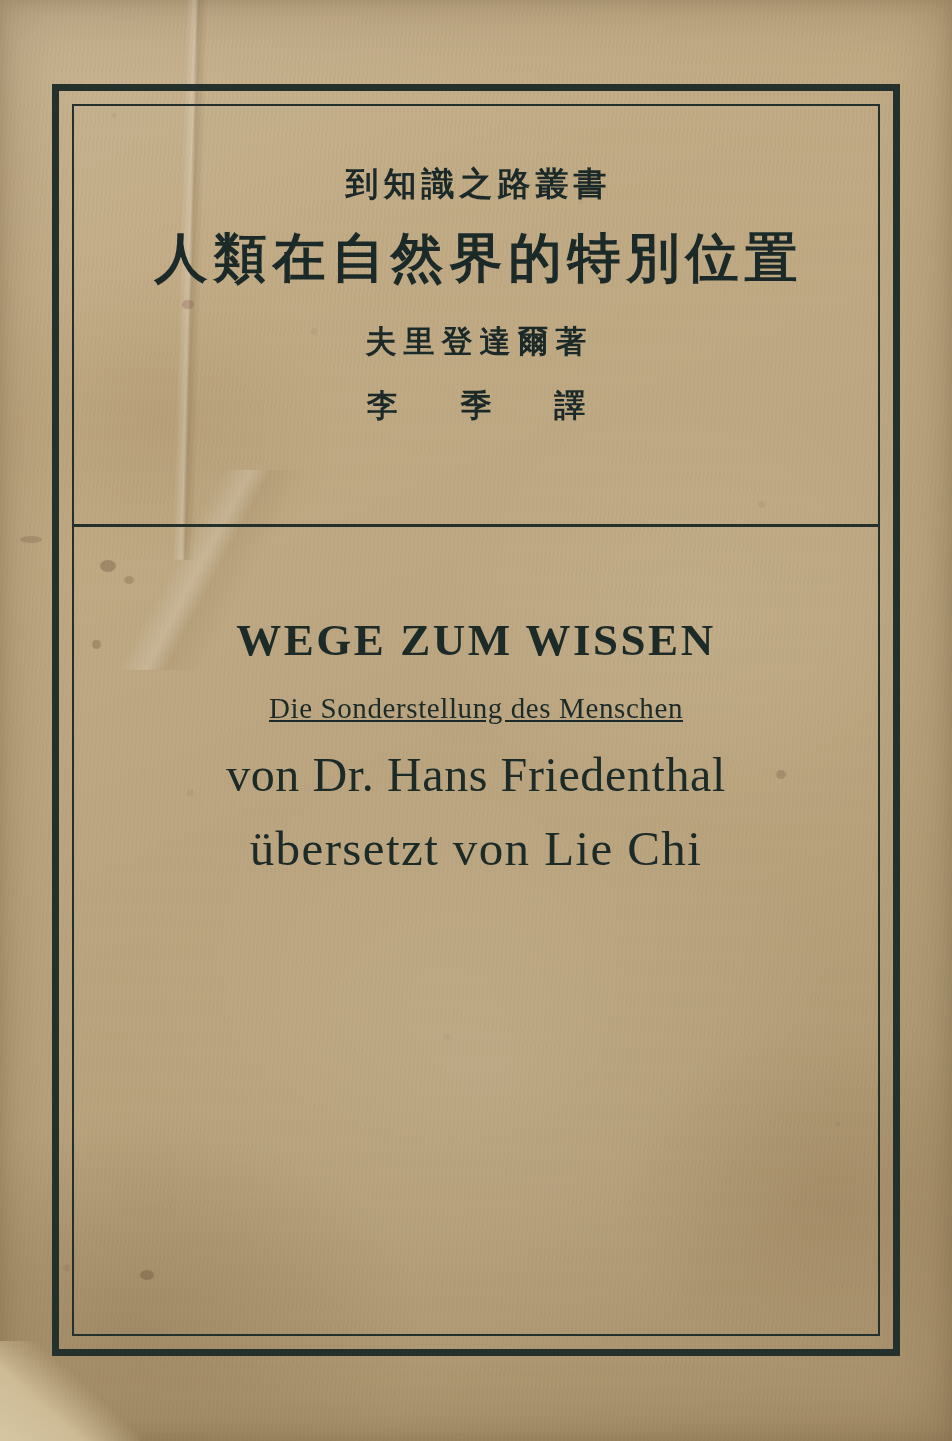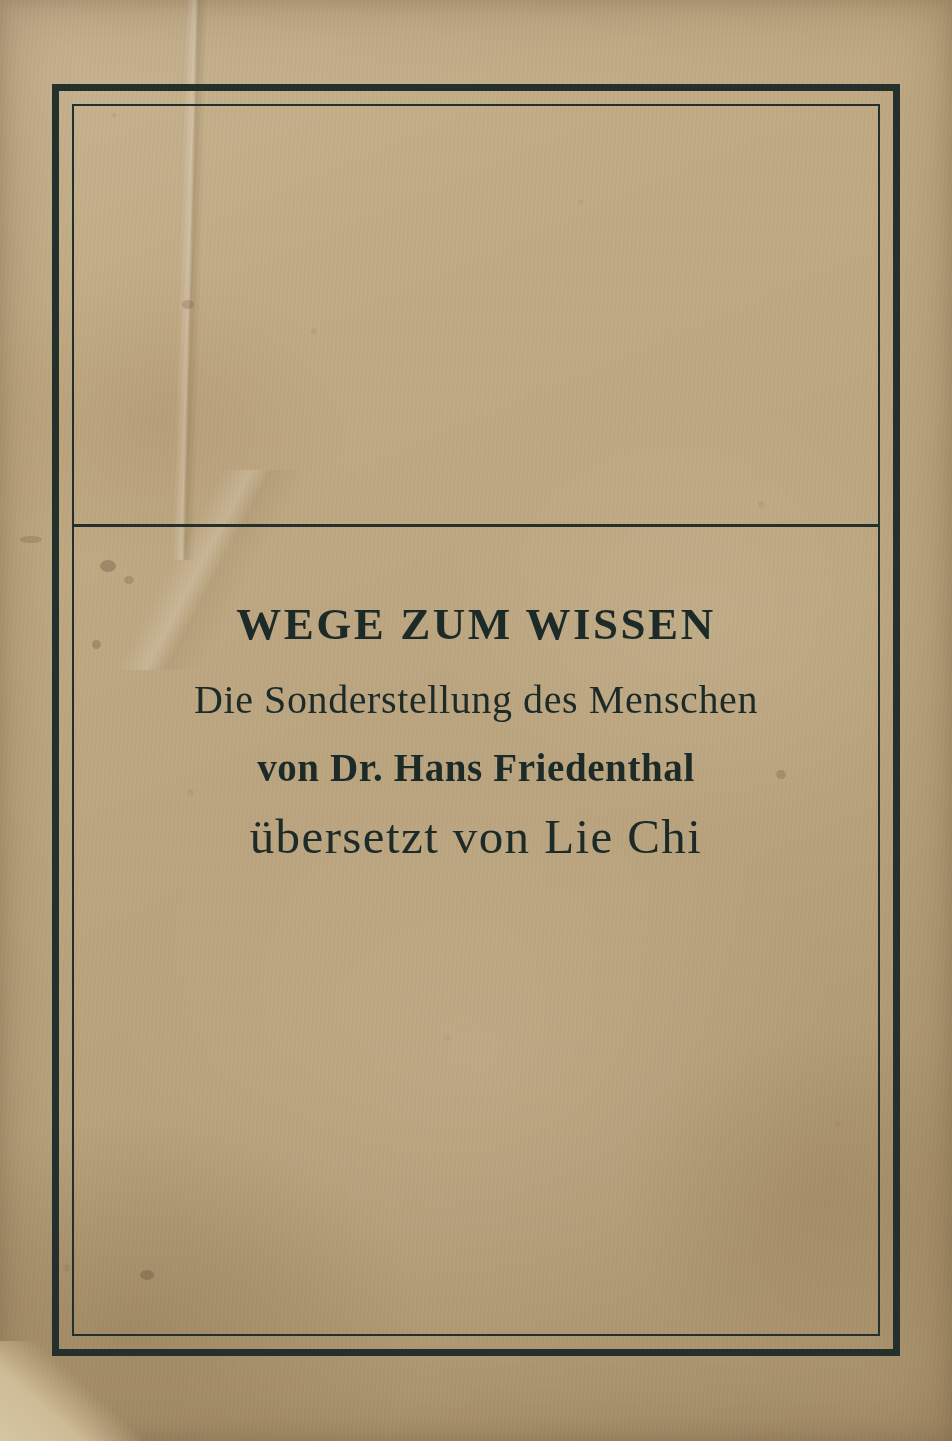--- a/index.html
+++ b/index.html
@@ -152,37 +152,38 @@
     left: 76px;
     top: 598px;
     width: 800px;
     text-align: center;
     color: #1c2a28;
   }
   .de-main {
     font-size: 45px;
     font-weight: 700;
     letter-spacing: 2.5px;
-    margin: 0;
+    margin: 16px;
   }
   .de-sub1 {
-    font-size: 40px;
+    font-size: 29px;
     font-weight: 400;
     letter-spacing: .6px;
     margin: 26px 0 0 0;
+    text-decoration: underline;
   }
   .de-sub2 {
     font-size: 39px;
     font-weight: 400;
     letter-spacing: .6px;
     margin: 14px 0 0 0;
   }
   .de-author {
-    font-size: 39px;
-    font-weight: 700;
+    font-size: 48px;
+    font-weight: 400;
     letter-spacing: .6px;
     margin: 22px 0 0 0;
   }
   .de-translator {
     font-size: 49px;
     font-weight: 400;
     letter-spacing: 1.4px;
     margin: 18px 0 0 0;
   }
 
@@ -204,20 +205,26 @@
   <div class="spot" style="left:92px;top:640px;width:9px;height:9px;background:rgba(86,62,40,0.26);"></div>
   <div class="spot" style="left:140px;top:1270px;width:14px;height:10px;background:rgba(86,62,40,0.28);"></div>
   <div class="spot" style="left:776px;top:770px;width:10px;height:9px;background:rgba(86,62,40,0.22);"></div>
   <div class="spot" style="left:182px;top:300px;width:12px;height:9px;background:rgba(120,70,70,0.25);"></div>
   <div class="spot" style="left:20px;top:536px;width:22px;height:7px;background:rgba(86,62,40,0.20);"></div>
 
   <div class="frame-outer"></div>
   <div class="frame-inner"></div>
   <div class="divider"></div>
 
+  <div class="cn-block">
+    <p class="cn-series">到知識之路叢書</p>
+    <p class="cn-title">人類在自然界的特別位置</p>
+    <p class="cn-author">夫里登達爾著</p>
+    <p class="cn-translator">李 季 譯</p>
+  </div>
 
   <div class="de-block">
     <p class="de-main">WEGE ZUM WISSEN</p>
     <p class="de-sub1">Die Sonderstellung des Menschen</p>
     <p class="de-author">von Dr. Hans Friedenthal</p>
     <p class="de-translator">übersetzt von Lie Chi</p>
   </div>
 
 </div>
 

